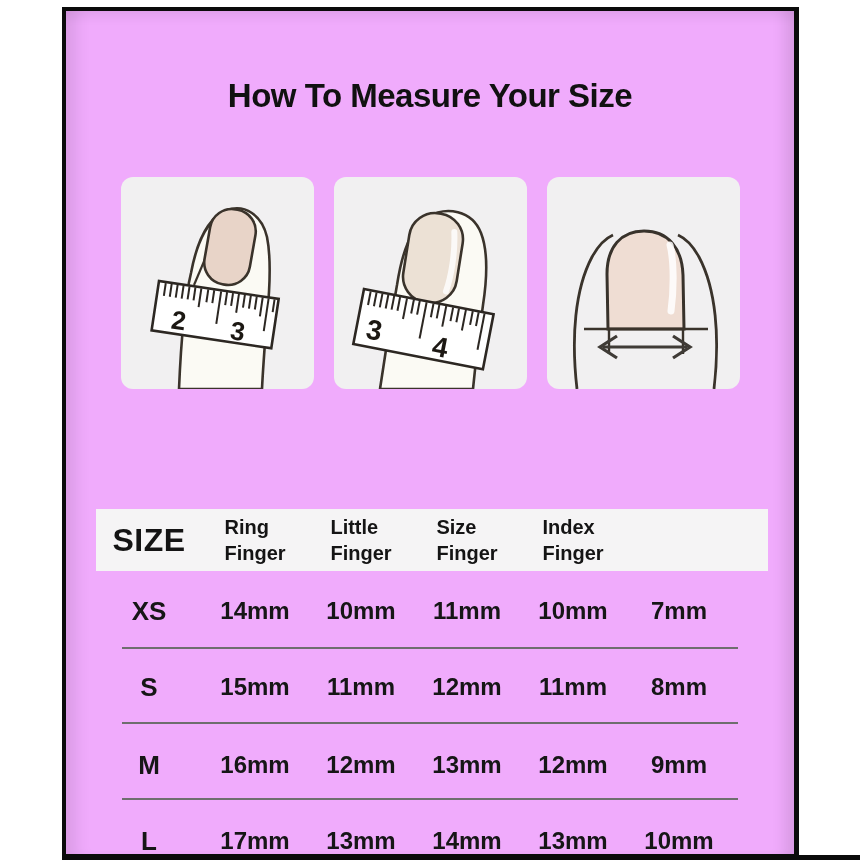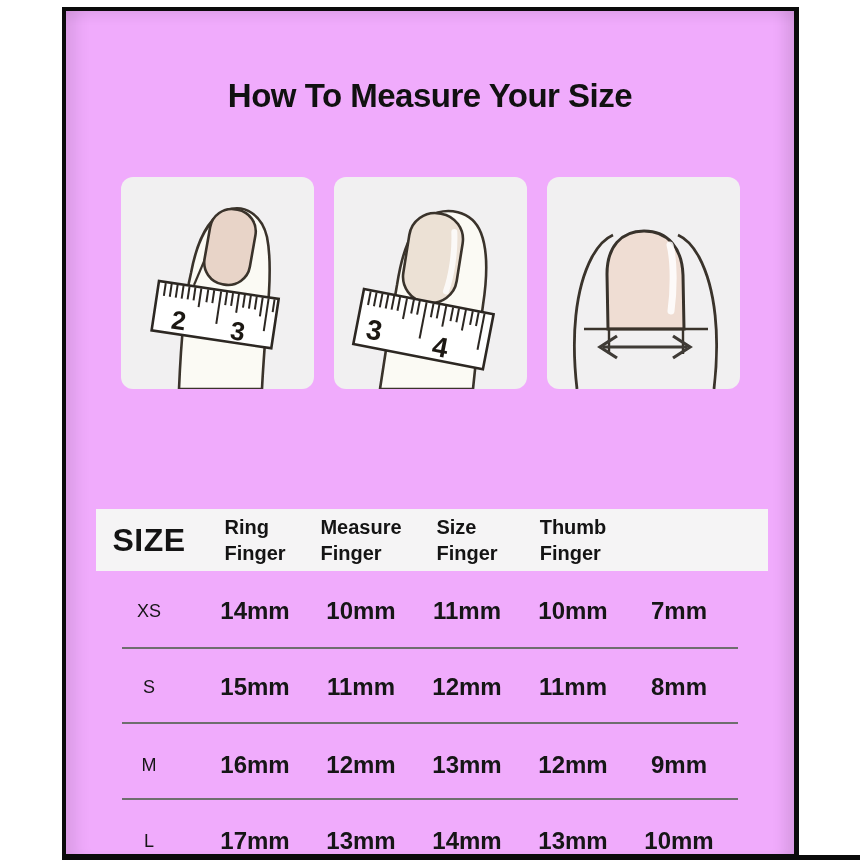--- a/index.html
+++ b/index.html
@@ -46,21 +46,21 @@
   .hcell .hlines { text-align:left; }
   .hcell span { display:block; }
   .hcell.size-col { font-size:32px; letter-spacing:0.5px; }
   .trow {
     position:absolute; left:30px; height:76px; align-items:center;
   }
   .tcell {
     display:flex; align-items:center; justify-content:center;
     font-weight:bold; font-size:24px; color:#161616;
   }
-  .tcell.size-label { font-size:18px; font-weight:normal; }
+  .tcell.size-label { font-size:26px; font-weight:bold; }
   .divider {
     position:absolute; left:56px; right:56px; height:2px; background:#6e6e6e;
   }
   svg text { font-family:"Liberation Sans", sans-serif; font-weight:bold; fill:#1c1813; }
 </style>
 </head>
 <body>
 
 <div class="bottom-strip"></div>
 
@@ -167,33 +167,33 @@
         </div>
       </div>
       <div class="hcell">
         <div class="hlines">
           <span>Ring</span>
           <span>Finger</span>
         </div>
       </div>
       <div class="hcell">
         <div class="hlines">
-          <span>Measure</span>
+          <span>Little</span>
           <span>Finger</span>
         </div>
       </div>
       <div class="hcell">
         <div class="hlines">
           <span>Size</span>
           <span>Finger</span>
         </div>
       </div>
       <div class="hcell">
         <div class="hlines">
-          <span>Thumb</span>
+          <span>Index</span>
           <span>Finger</span>
         </div>
       </div>
     </div>
   </div>
 
   <div class="trow cols" style="top:562px;">
     <div class="tcell size-label">XS</div>
     <div class="tcell">14mm</div>
     <div class="tcell">10mm</div>

